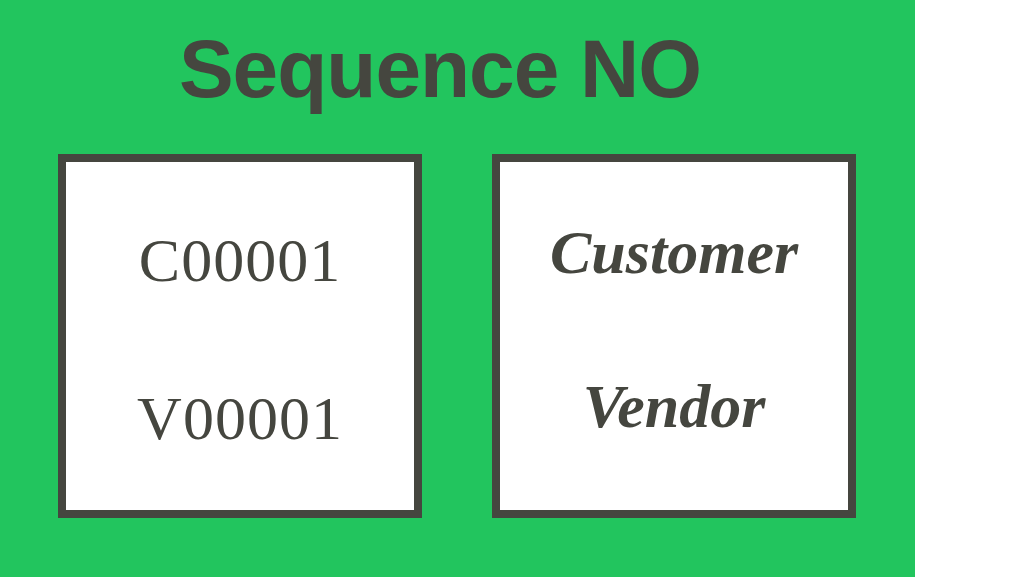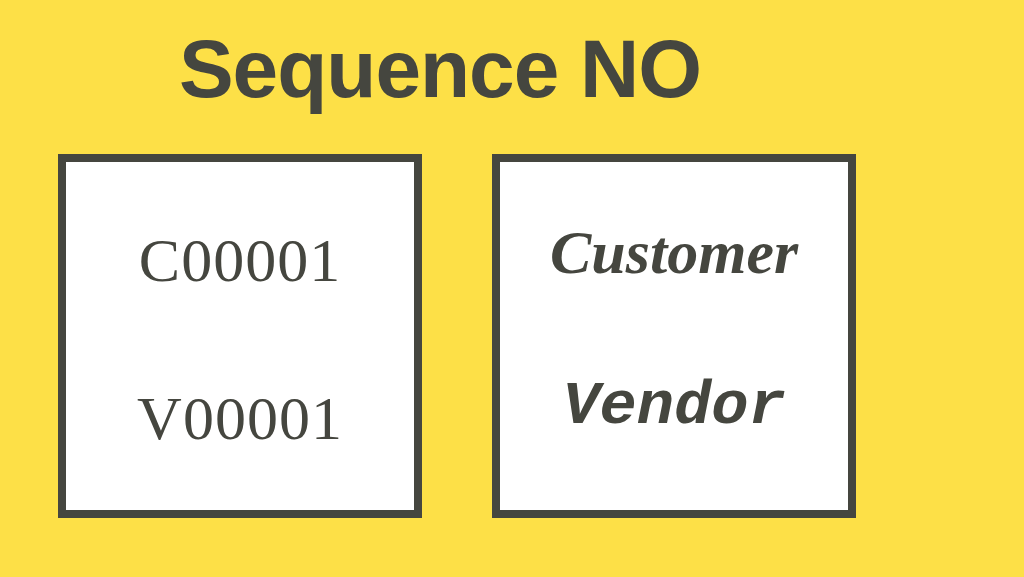--- a/index.html
+++ b/index.html
@@ -6,23 +6,23 @@
   html, body {
     margin: 0;
     padding: 0;
     background: #ffffff;
   }
   body {
     font-family: "Liberation Sans", sans-serif;
   }
   .slide {
     position: relative;
-    width: 1024px;
+    width: 915px;
     height: 577px;
-    background: #fde047;
+    background: #22c55e;
     overflow: hidden;
   }
   .slide-title {
     position: absolute;
     left: 0;
     top: 28px;
     width: 880px;
     text-align: center;
     font-family: "Liberation Sans", sans-serif;
     font-weight: bold;
@@ -71,21 +71,21 @@
     font-family: "Liberation Serif", serif;
     font-weight: bold;
     font-style: italic;
     font-size: 62px;
     line-height: 1.05;
     letter-spacing: 0px;
   }
   .box-left .box-line:first-child { margin-top: 20px; }
   .box-right .box-line:first-child { margin-top: 14px; }
   .box-left .box-line:last-child { margin-bottom: 12px; }
-  .box-right .box-line:last-child { margin-bottom: 26px; font-family: Liberation Mono, monospace; }
+  .box-right .box-line:last-child { margin-bottom: 26px; }
 </style>
 </head>
 <body>
 
 <div class="slide">
 
   <div class="slide-title">Sequence NO</div>
 
   <div class="box box-left">
     <div class="box-line code-line">C00001</div>

